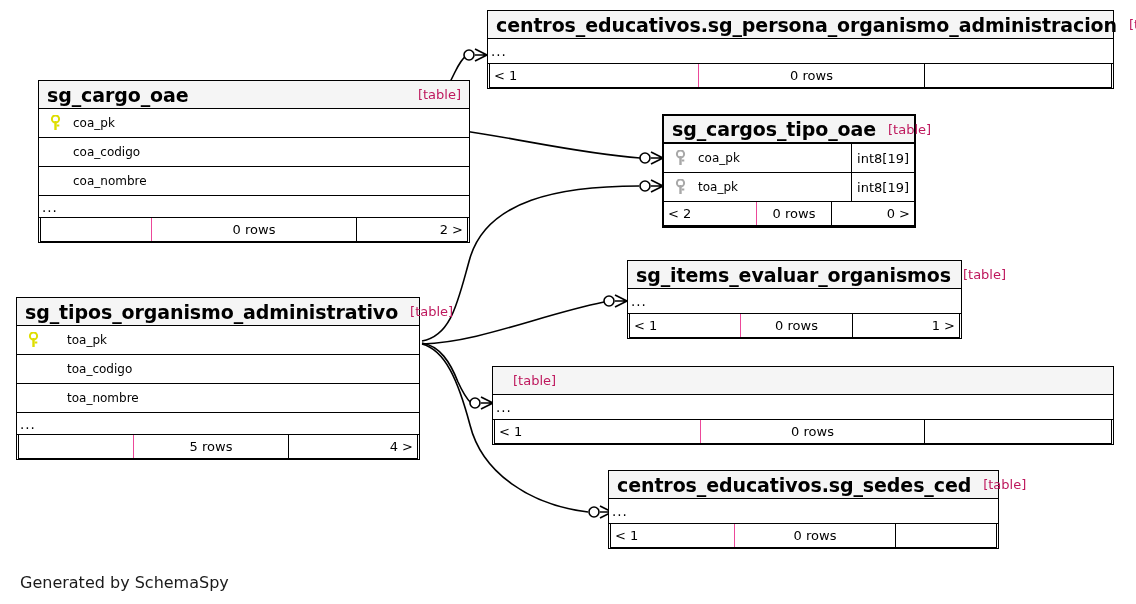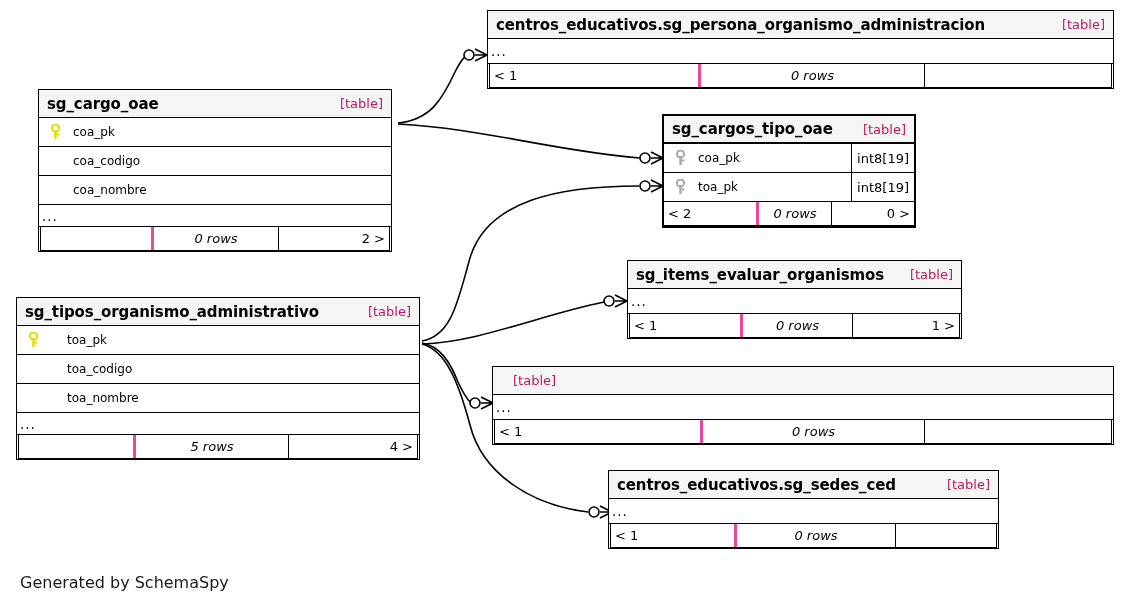--- a/index.html
+++ b/index.html
@@ -47,21 +47,21 @@
     background: #f5f5f5;
     border-bottom: 1px solid #000000;
     height: 28px;
     display: flex;
     align-items: center;
     padding: 0 8px;
     white-space: nowrap;
   }
   .tbl-title {
     font-weight: bold;
-    font-size: 15px;
+    font-size: 19px;
     color: #000;
     flex: 1 1 auto;
     letter-spacing: -0.1px;
   }
   .tbl-kind {
     font-size: 13px;
     color: #be185d;
     margin-left: 12px;
     flex: 0 0 auto;
   }
@@ -129,21 +129,21 @@
   }
   .foot-cell {
     box-sizing: border-box;
     font-size: 13px;
     color: #000;
     display: flex;
     align-items: center;
     padding: 0 4px;
   }
   .foot-left  { flex: 0 0 auto; justify-content: flex-start; }
-  .foot-mid   { flex: 1 1 auto; justify-content: center; border-left: 3px solid #ec4899; border-right: 1px solid #000; font-style: italic;}
+  .foot-mid   { flex: 1 1 auto; justify-content: center; border-left: 1px solid #ec4899; border-right: 1px solid #000;}
   .foot-right { flex: 0 0 auto; justify-content: flex-end; }
 
   .footer-note {
     position: absolute;
     left: 20px;
     top: 573px;
     font-size: 16px;
     color: #1a1a1a;
   }
 
@@ -200,21 +200,21 @@
       </g>
       <g>
         <path d="M493,403 L481,397 M493,403 L481,409 M493,403 L481,403"></path>
       </g>
       <g>
         <path d="M612,512 L600,506 M612,512 L600,518 M612,512 L600,512"></path>
       </g>
     </g>
   </svg>
 
-  <div class="table-node" style="left:38px; top:89px; width:354px;">
+  <div class="table-node" style="left:38px; top:80px; width:432px;">
     <div class="tbl-header">
       <span class="tbl-title">sg_cargo_oae</span>
       <span class="tbl-kind">[table]</span>
     </div>
     <div class="tbl-col">
       <span class="col-key">
         <svg class="key-icon" width="11" height="16" viewBox="0 0 11 16">
           <circle cx="5.5" cy="4" r="3.6" fill="none" stroke="#dede00" stroke-width="2"></circle>
           <rect x="4.3" y="6" width="2.4" height="9" fill="#dede00"></rect>
           <rect x="6.7" y="9.5" width="2.6" height="2" fill="#dede00"></rect>

